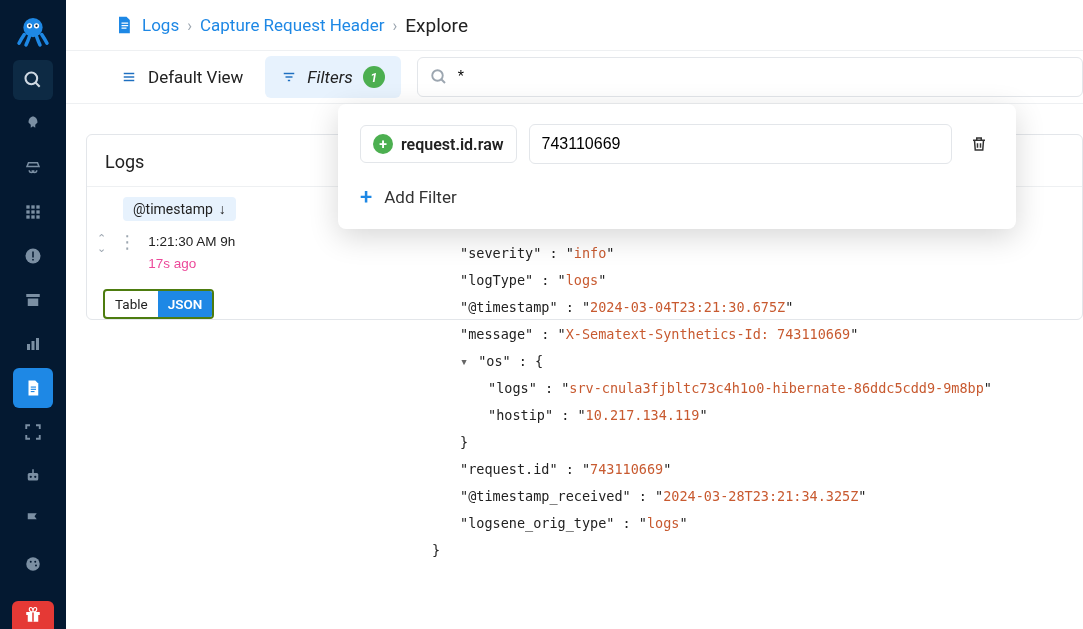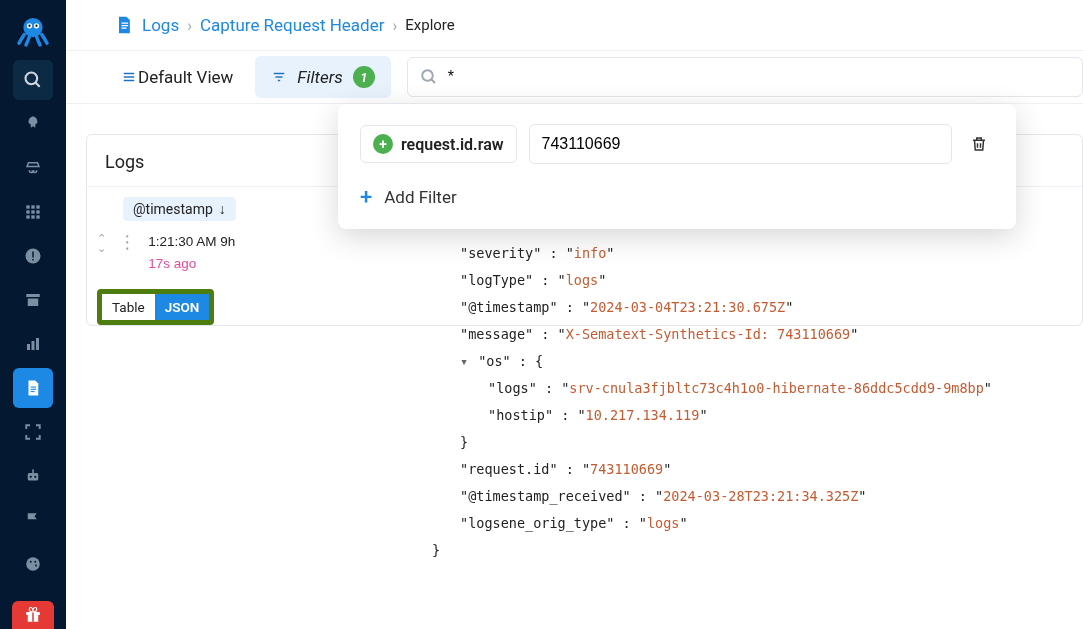--- a/index.html
+++ b/index.html
@@ -11,24 +11,24 @@
 .leftnav .nav-icon.search { background:#0d2a44; color:#cfd9e3; }
 .leftnav .nav-icon.active { background:#1e88e5; color:#fff; }
 .leftnav .gift { position:absolute; bottom:0; left:12px; width:42px; height:28px; background:#e53935; border-top-left-radius:6px; border-top-right-radius:6px; display:flex; align-items:center; justify-content:center; color:#fff; }
 
 .main { position: absolute; left: 66px; right: 0; top: 0; bottom: 0; }
 
 .breadcrumb { height: 50px; display:flex; align-items:center; gap: 8px; padding-left: 48px; }
 .breadcrumb .doc-icon { color:#1e88e5; }
 .breadcrumb a { color:#1e88e5; text-decoration:none; font-size:17px; }
 .breadcrumb .sep { color:#9ca6b0; font-size:16px; }
-.breadcrumb .current { color:#222; font-size:15px; }
+.breadcrumb .current { color:#222; font-size:19px; }
 
 .toolbar { height:54px; display:flex; align-items:center; padding-left:48px; gap:16px; border-top:1px solid #eef0f2; border-bottom:1px solid #eef0f2; background:#fff; }
-.toolbar .view-btn { display:flex; align-items:center; font-size:17px; cursor:pointer; padding:8px 6px;justify-content:flex-end; }
+.toolbar .view-btn { display:flex; align-items:center; gap:10px; font-size:17px; cursor:pointer; padding:8px 6px;justify-content:flex-end; }
 .toolbar .filters-btn { display:flex; align-items:center; gap:10px; background:#e7f2fd; border-radius:6px; padding:10px 16px; font-size:17px; cursor:pointer;font-style:italic; }
 .toolbar .badge { background:#4caf50; color:#fff; border-radius:12px; font-size:13px; font-weight:600; min-width:22px; height:22px; display:inline-flex; align-items:center; justify-content:center; padding:0 6px; }
 .toolbar .search-wrap { flex:1; display:flex; align-items:center; gap:10px; border:1px solid #e3e6ea; border-radius:6px; height:40px; padding:0 12px; margin-right:0; }
 .toolbar .search-wrap input { border:none; outline:none; font-size:16px; flex:1; }
 
 .filters-panel { position:absolute; left:272px; top:104px; width:678px; background:#fff; border-radius:8px; box-shadow:0 8px 30px rgba(0,0,0,0.16); padding:20px 22px; z-index:50; }
 .filters-panel .row { display:flex; align-items:center; gap:12px; }
 .filters-panel .field-chip { display:flex; align-items:center; gap:8px; border:1px solid #e3e6ea; border-radius:6px; padding:8px 12px; font-size:16px; font-weight:600; }
 .filters-panel .field-chip .plus { background:#4caf50; color:#fff; width:20px; height:20px; border-radius:50%; display:inline-flex; align-items:center; justify-content:center; font-size:14px; font-weight:700; }
 .filters-panel .value-input { flex:1; border:1px solid #e3e6ea; border-radius:6px; padding:10px 12px; font-size:16px; outline:none; }
@@ -39,21 +39,21 @@
 .content { padding: 30px 0 0 20px; }
 .panel { border:1px solid #e3e6ea; border-radius:6px; margin-left:0; width: calc(100% - 0px); }
 .panel .panel-header { font-size:18px; padding:16px 18px 14px; border-bottom:1px solid #eef0f2; }
 .panel .timestamp-pill { display:inline-flex; align-items:center; gap:6px; background:#e7f2fd; border-radius:4px; padding:4px 10px; font-size:14px; margin:10px 0 0 36px; }
 .panel .row-area { display:flex; align-items:flex-start; gap:8px; padding:10px 0 10px 10px; }
 .panel .row-area .handles { display:flex; flex-direction:column; align-items:center; color:#9ca6b0; font-size:11px; line-height:10px; padding-top:3px; }
 .panel .row-area .kebab { color:#9ca6b0; font-size:18px; padding:0 4px; cursor:pointer; }
 .panel .row-area .ts-block { font-family: Liberation Sans, sans-serif; font-size:13.5px; line-height:22px; }
 .panel .row-area .ts-block .rel { color:#ec4899; }
 
-.view-toggle { display:inline-flex; border:5px solid #4d7c0f; border-radius:4px; overflow:hidden; margin:4px 0 0 10px; }
+.view-toggle { display:inline-flex; border:2px solid #4d7c0f; border-radius:4px; overflow:hidden; margin:4px 0 0 16px; }
 .view-toggle .opt { padding:5px 10px; font-size:13.5px; cursor:pointer; }
 .view-toggle .opt.active { background:#1e88e5; color:#fff; font-weight:600; }
 
 .json-block { position:absolute; left:394px; top:240px; font-family: ui-monospace, Menlo, Consolas, monospace; font-size:13.5px; line-height:27px; color:#222; }
 .json-block .key { color:#222; }
 .json-block .str { color:#c85a30;text-align:right; }
 .json-block .punct { color:#222; }
 .json-block .caret { color:#666; display:inline-block; width:10px; }
 .indent1 { padding-left: 28px; }
 

